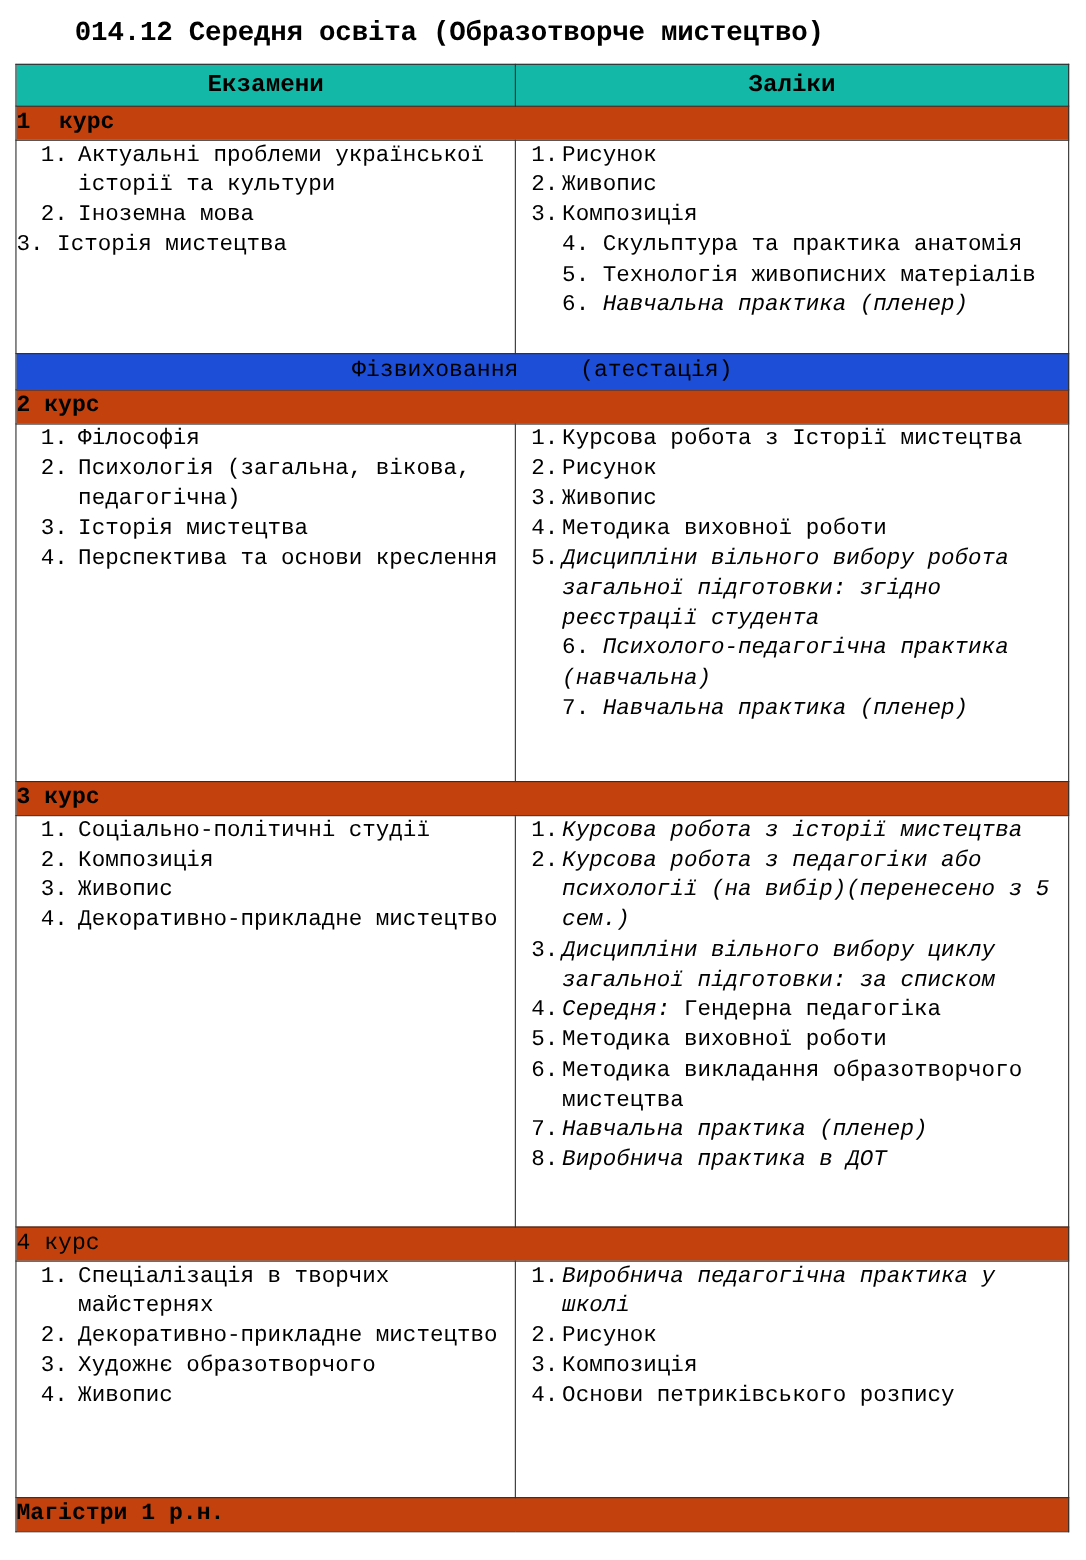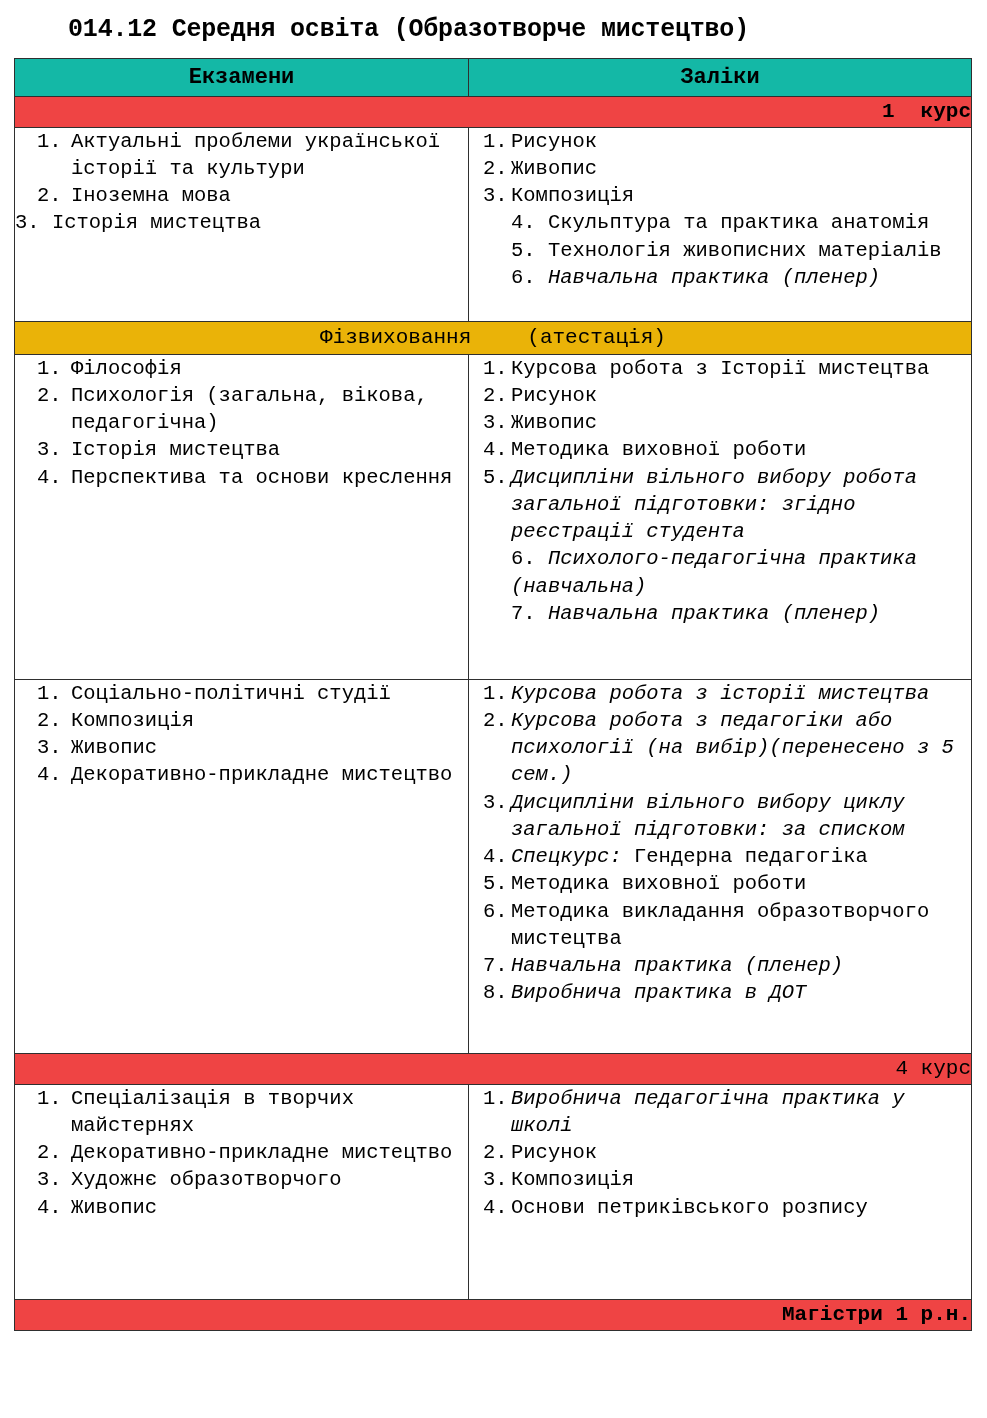--- a/index.html
+++ b/index.html
@@ -47,38 +47,38 @@
   .colhead {
     text-align: center;
     font-weight: bold;
     font-size: 22px;
     height: 37px;
     line-height: 37px;
     vertical-align: middle;
     background: #14b8a6;
   }
   .course-head {
-    background: #ef4444;
-    text-align: right;
+    background: #c2410c;
+    text-align: left;
     font-size: 21px;
     height: 30px;
     line-height: 30px;
     vertical-align: middle;
     font-weight: bold;
   }
   .course-head.regular { font-weight: normal; margin-top: 18px; }
   .course-head .tabgap { display: inline-block; width: 26px; }
 
   .fullrow {
     text-align: center;
     font-size: 21px;
     height: 32px;
     line-height: 32px;
     vertical-align: middle;
-    background: #eab308;
+    background: #1d4ed8;
   }
   .fullrow .tabgap { display: inline-block; width: 56px; }
 
   ol.items {
     margin: 0;
     padding: 0;
     list-style: none;
     font-size: 20.5px;
     line-height: 1.33;
   }
@@ -148,20 +148,23 @@
               <li><span class="num">3.</span><span>Композиція</span></li>
               <li class="tight"><span class="num">4. </span><span>Скульптура та практика анатомія</span></li>
               <li class="tight"><span class="num">5. </span><span>Технологія живописних матеріалів</span></li>
               <li class="tight"><span class="num">6. </span><span class="ital">Навчальна практика (пленер)</span></li>
             </ol>
           </td>
         </tr>
         <tr>
           <td colspan="2" class="fullrow"><span>Фізвиховання</span><span class="tabgap"></span><span>(атестація)</span></td>
         </tr>
+        <tr>
+          <td colspan="2" class="course-head">2 курс</td>
+        </tr>
         <tr style="height: 325px;">
           <td class="left-cell">
             <ol class="items">
               <li><span class="num">1.</span><span>Філософія</span></li>
               <li><span class="num">2.</span><span>Психологія (загальна, вікова, педагогічна)</span></li>
               <li><span class="num">3.</span><span>Історія мистецтва</span></li>
               <li><span class="num">4.</span><span>Перспектива та основи креслення</span></li>
             </ol>
           </td>
           <td class="right-cell">
@@ -169,35 +172,38 @@
               <li><span class="num">1.</span><span>Курсова робота з Історії  мистецтва</span></li>
               <li><span class="num">2.</span><span>Рисунок</span></li>
               <li><span class="num">3.</span><span>Живопис</span></li>
               <li><span class="num">4.</span><span>Методика виховної роботи</span></li>
               <li><span class="num">5.</span><span class="ital">Дисципліни вільного вибору робота загальної підготовки: згідно реєстрації студента</span></li>
               <li class="tight"><span class="num">6. </span><span class="ital">Психолого-педагогічна практика (навчальна)</span></li>
               <li class="tight"><span class="num">7. </span><span class="ital">Навчальна практика (пленер)</span></li>
             </ol>
           </td>
         </tr>
+        <tr>
+          <td colspan="2" class="course-head">3 курс</td>
+        </tr>
         <tr style="height: 374px;">
           <td class="left-cell">
             <ol class="items">
               <li><span class="num">1.</span><span>Соціально-політичні студії</span></li>
               <li><span class="num">2.</span><span>Композиція</span></li>
               <li><span class="num">3.</span><span>Живопис</span></li>
               <li><span class="num">4.</span><span>Декоративно-прикладне мистецтво</span></li>
             </ol>
           </td>
           <td class="right-cell">
             <ol class="items narrow">
               <li><span class="num">1.</span><span class="ital">Курсова робота з історії  мистецтва</span></li>
               <li><span class="num">2.</span><span class="ital">Курсова робота з педагогіки або психології (на вибір)(перенесено з 5 сем.)</span></li>
               <li><span class="num">3.</span><span class="ital">Дисципліни вільного вибору циклу загальної підготовки: за списком</span></li>
-              <li><span class="num">4.</span><span><span class="ital">Спецкурс:</span> Гендерна педагогіка</span></li>
+              <li><span class="num">4.</span><span><span class="ital">Середня:</span> Гендерна педагогіка</span></li>
               <li><span class="num">5.</span><span>Методика виховної роботи</span></li>
               <li><span class="num">6.</span><span>Методика викладання образотворчого мистецтва</span></li>
               <li><span class="num">7.</span><span class="ital">Навчальна практика (пленер)</span></li>
               <li><span class="num">8.</span><span class="ital">Виробнича практика в ДОТ</span></li>
             </ol>
           </td>
         </tr>
         <tr>
           <td colspan="2" class="course-head regular">4 курс</td>
         </tr>

